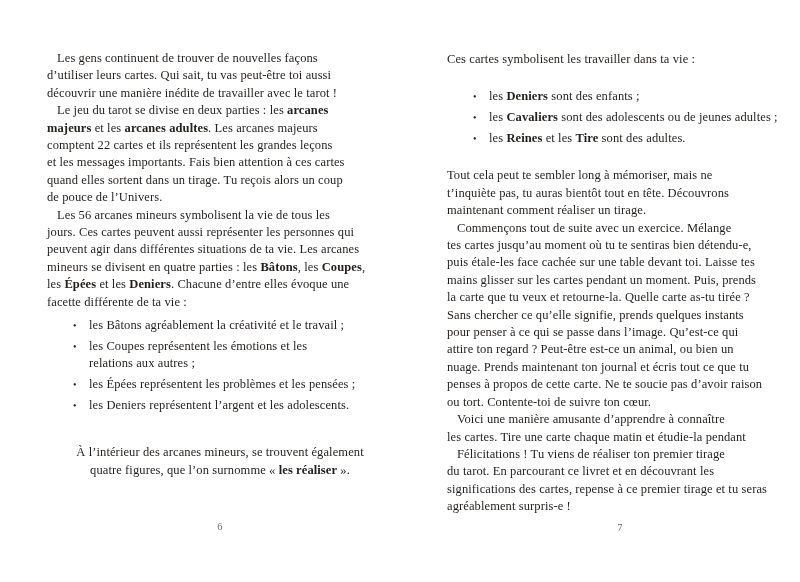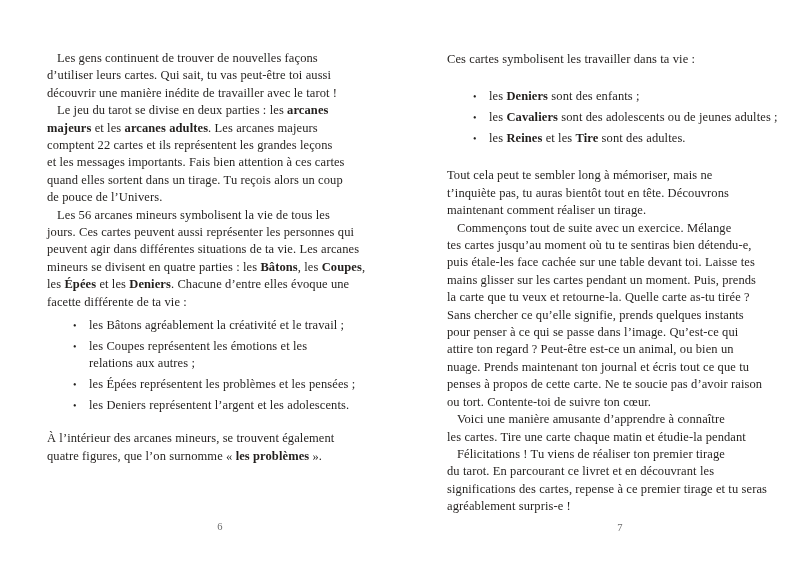--- a/index.html
+++ b/index.html
@@ -26,21 +26,21 @@
     line-height: 17.4px;
     letter-spacing: 0.1px;
   }
   .page-left  { left: 47px;  top: 50px; height: 500px; }
   .page-right { left: 447px; top: 51px; height: 500px; }
   .para {
     margin: 0;
     white-space: normal;
   }
   .para.indent { text-indent: 10px; }
-  .gap-top-lg { margin-top: 16px; }
+  .gap-top-lg { margin-top: 30px; text-align: center; }
   .gap-top-md { margin-top: 20px; }
   .bullets {
     list-style: none;
     margin: 6px 0 0 0;
     padding: 0;
   }
   .bullets.mt-lg { margin-top: 20px; }
   .bullets li {
     display: flex;
     align-items: flex-start;
@@ -88,21 +88,21 @@
       <li>
         <span class="dot">•</span>
         <span class="li-text">les Épées représentent les problèmes et les pensées ;</span>
       </li>
       <li>
         <span class="dot">•</span>
         <span class="li-text">les Deniers représentent l’argent et les adolescents.</span>
       </li>
     </ul>
 
-    <p class="para gap-top-lg">À l’intérieur des arcanes mineurs, se trouvent également<br>quatre figures, que l’on surnomme « <b>les problèmes</b> ».</p>
+    <p class="para gap-top-lg">À l’intérieur des arcanes mineurs, se trouvent également<br>quatre figures, que l’on surnomme « <b>les réaliser</b> ».</p>
 
     <div class="page-number">6</div>
   </div>
 
   <div class="page page-right">
     <p class="para">Ces cartes symbolisent les travailler dans ta vie :</p>
 
     <ul class="bullets mt-lg">
       <li>
         <span class="dot">•</span>

